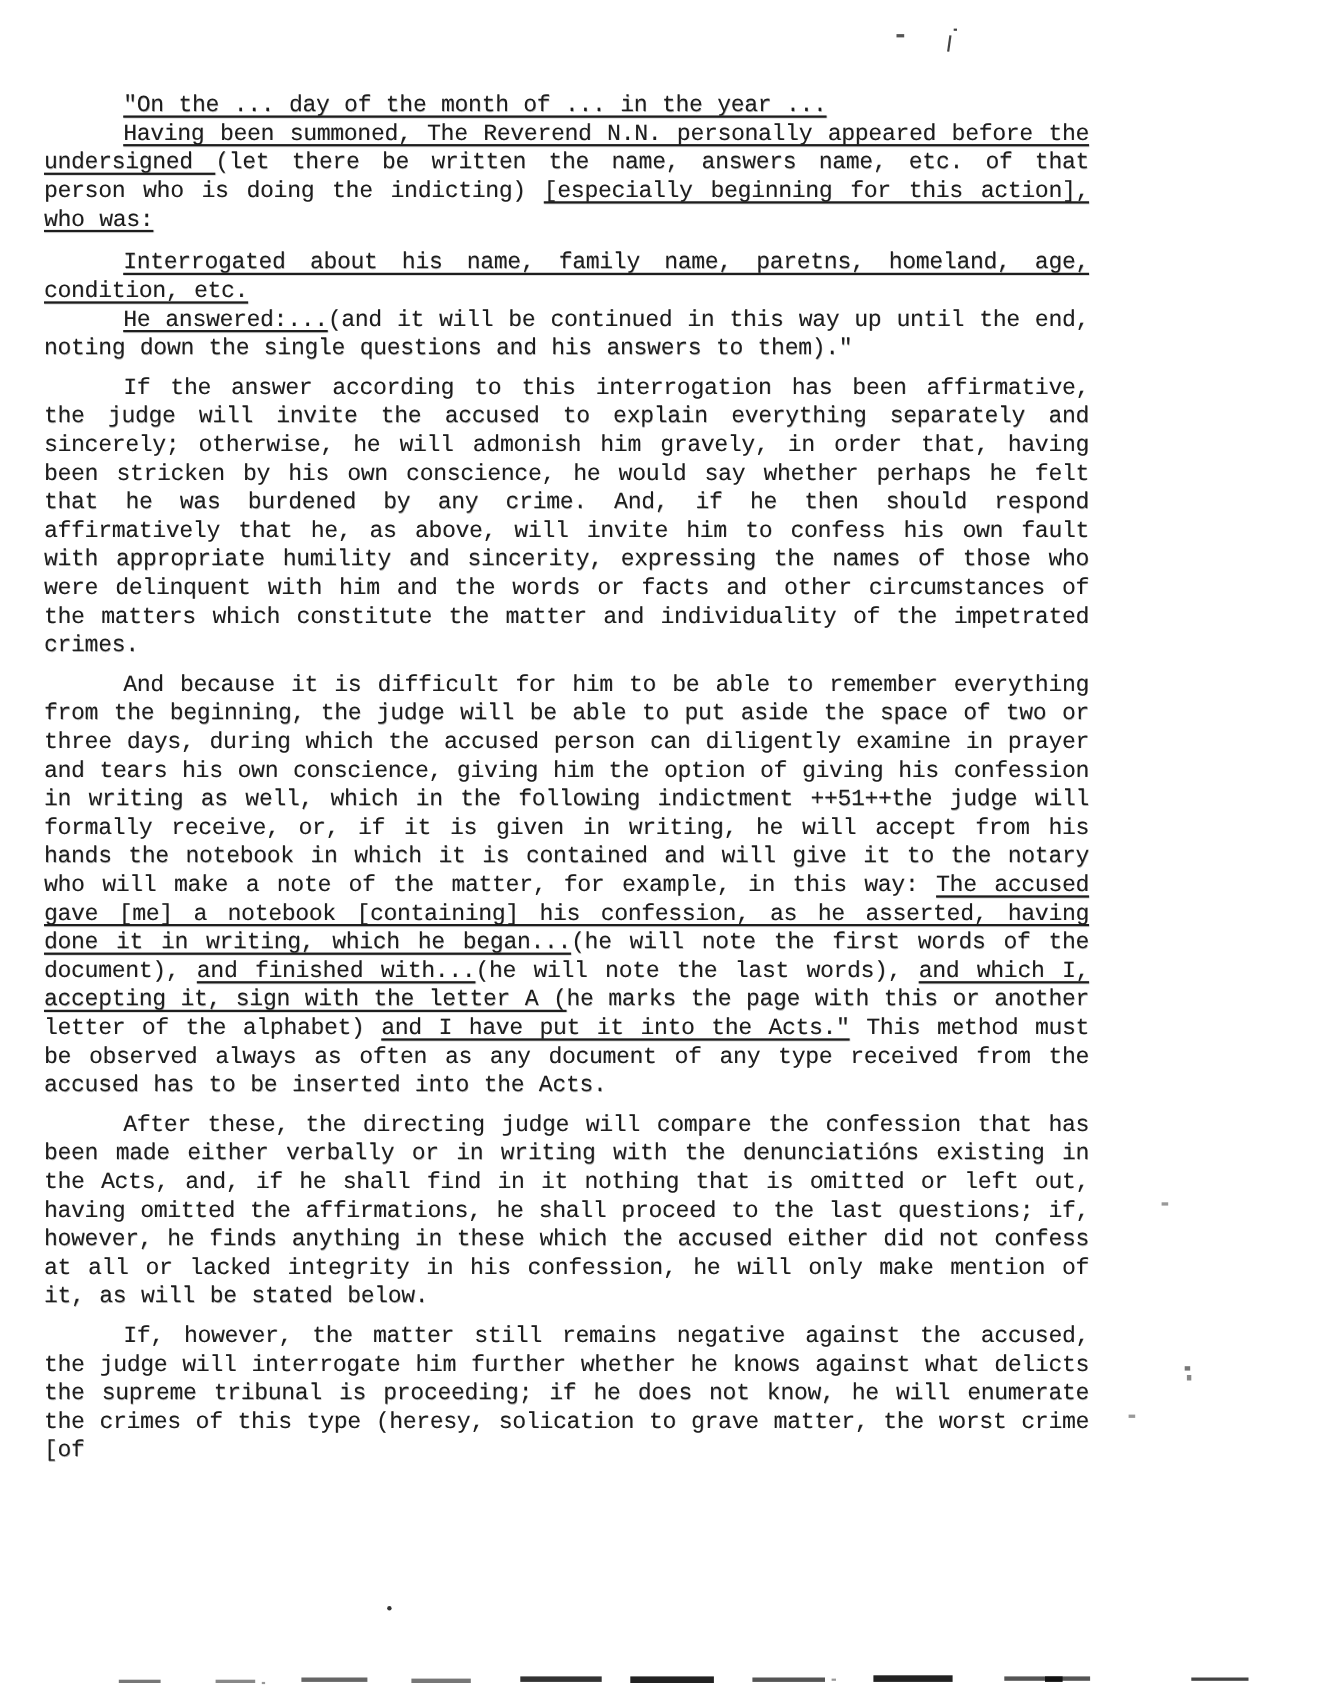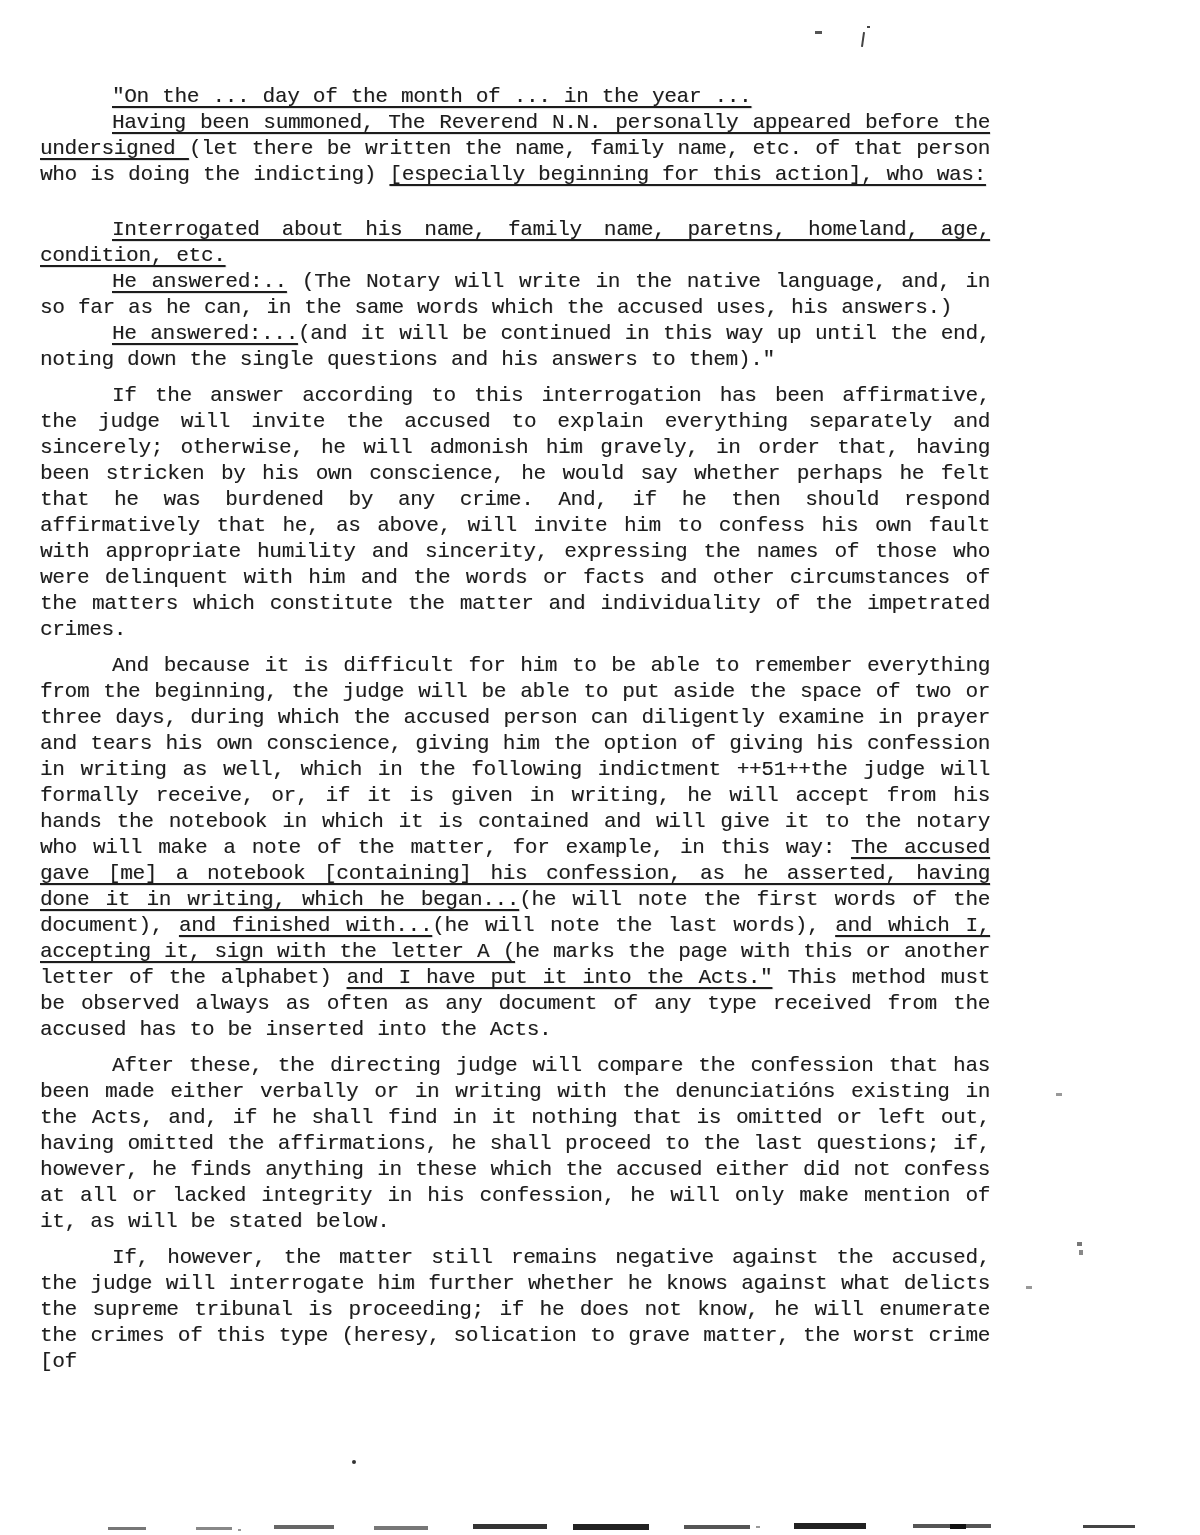--- a/index.html
+++ b/index.html
@@ -29,42 +29,41 @@
   .para {
     margin: 0;
     font-size: 21px;
     line-height: 26px;
     letter-spacing: -0.3px;
     text-align: justify;
     text-indent: 72px;
     text-shadow: 0.4px 0.4px 0 rgba(25,25,25,0.35);
     word-spacing: 1px;
   }
-  .para.g1 { margin-top: 29px; }
+  .para.g1 { margin-top: 13px; }
   .para.g2 { margin-top: 10px; }
   .u {
     text-decoration: underline;
     text-decoration-thickness: 2px;
     text-underline-offset: 4px;
   }
   .artifact {
     position: absolute;
     pointer-events: none;
   }
 </style>
 </head>
 <body>
 
 <div class="page">
 
   <div class="doc">
       <p class="para g0"><span class="u">"On the ... day of the month of ... in the year ...</span></p>
-      <p class="para g0"><span class="u">Having been summoned, The Reverend N.N. personally appeared before the undersigned </span><span>(let there be written the name, family name, etc. of that person who is doing the indicting) </span><span class="u">[especially beginning for this action], who was:</span></p>
+      <p class="para g0"><span class="u">Having been summoned, The Reverend N.N. personally appeared before the undersigned </span><span>(let there be written the name, answers name, etc. of that person who is doing the indicting) </span><span class="u">[especially beginning for this action], who was:</span></p>
       <p class="para g1"><span class="u">Interrogated about his name, family name, paretns, homeland, age, condition, etc.</span></p>
-      <p class="para g0"><span class="u">He answered:..</span><span> (The Notary will write in the native language, and, in so far as he can, in the same words which the accused uses, his answers.)</span></p>
       <p class="para g0"><span class="u">He answered:...</span><span>(and it will be continued in this way up until the end, noting down the single questions and his answers to them)."</span></p>
       <p class="para g2"><span>If the answer according to this interrogation has been affirmative, the judge will invite the accused to explain everything separately and sincerely; otherwise, he will admonish him gravely, in order that, having been stricken by his own conscience, he would say whether perhaps he felt that he was burdened by any crime. And, if he then should respond affirmatively that he, as above, will invite him to confess his own fault with appropriate humility and sincerity, expressing the names of those who were delinquent with him and the words or facts and other circumstances of the matters which constitute the matter and individuality of the impetrated crimes.</span></p>
       <p class="para g2"><span>And because it is difficult for him to be able to remember everything from the beginning, the judge will be able to put aside the space of two or three days, during which the accused person can diligently examine in prayer and tears his own conscience, giving him the option of giving his confession in writing as well, which in the following indictment ++51++the judge will formally receive, or, if it is given in writing, he will accept from his hands the notebook in which it is contained and will give it to the notary who will make a note of the matter, for example, in this way: </span><span class="u">The accused gave [me] a notebook [containing] his confession, as he asserted, having done it in writing, which he began...</span><span>(he will note the first words of the document), </span><span class="u">and finished with...</span><span>(he will note the last words), </span><span class="u">and which I, accepting it, sign with the letter A (</span><span>he marks the page with this or another letter of the alphabet) </span><span class="u">and I have put it into the Acts."</span><span> This method must be observed always as often as any document of any type received from the accused has to be inserted into the Acts.</span></p>
       <p class="para g2"><span>After these, the directing judge will compare the confession that has been made either verbally or in writing with the denunciatións existing in the Acts, and, if he shall find in it nothing that is omitted or left out, having omitted the affirmations, he shall proceed to the last questions; if, however, he finds anything in these which the accused either did not confess at all or lacked integrity in his confession, he will only make mention of it, as will be stated below.</span></p>
       <p class="para g2"><span>If, however, the matter still remains negative against the accused, the judge will interrogate him further whether he knows against what delicts the supreme tribunal is proceeding; if he does not know, he will enumerate the crimes of this type (heresy, solication to grave matter, the worst crime [of</span></p>
     </div>
 
   <div class="artifact" style="left:815px;top:31px;width:7px;height:3px;background:#555;"></div>
   <div class="artifact" style="left:867px;top:26px;width:3px;height:2px;background:#444;"></div>
   <div class="artifact" style="left:862px;top:32px;width:2px;height:15px;background:#444;transform:rotate(8deg);"></div>

